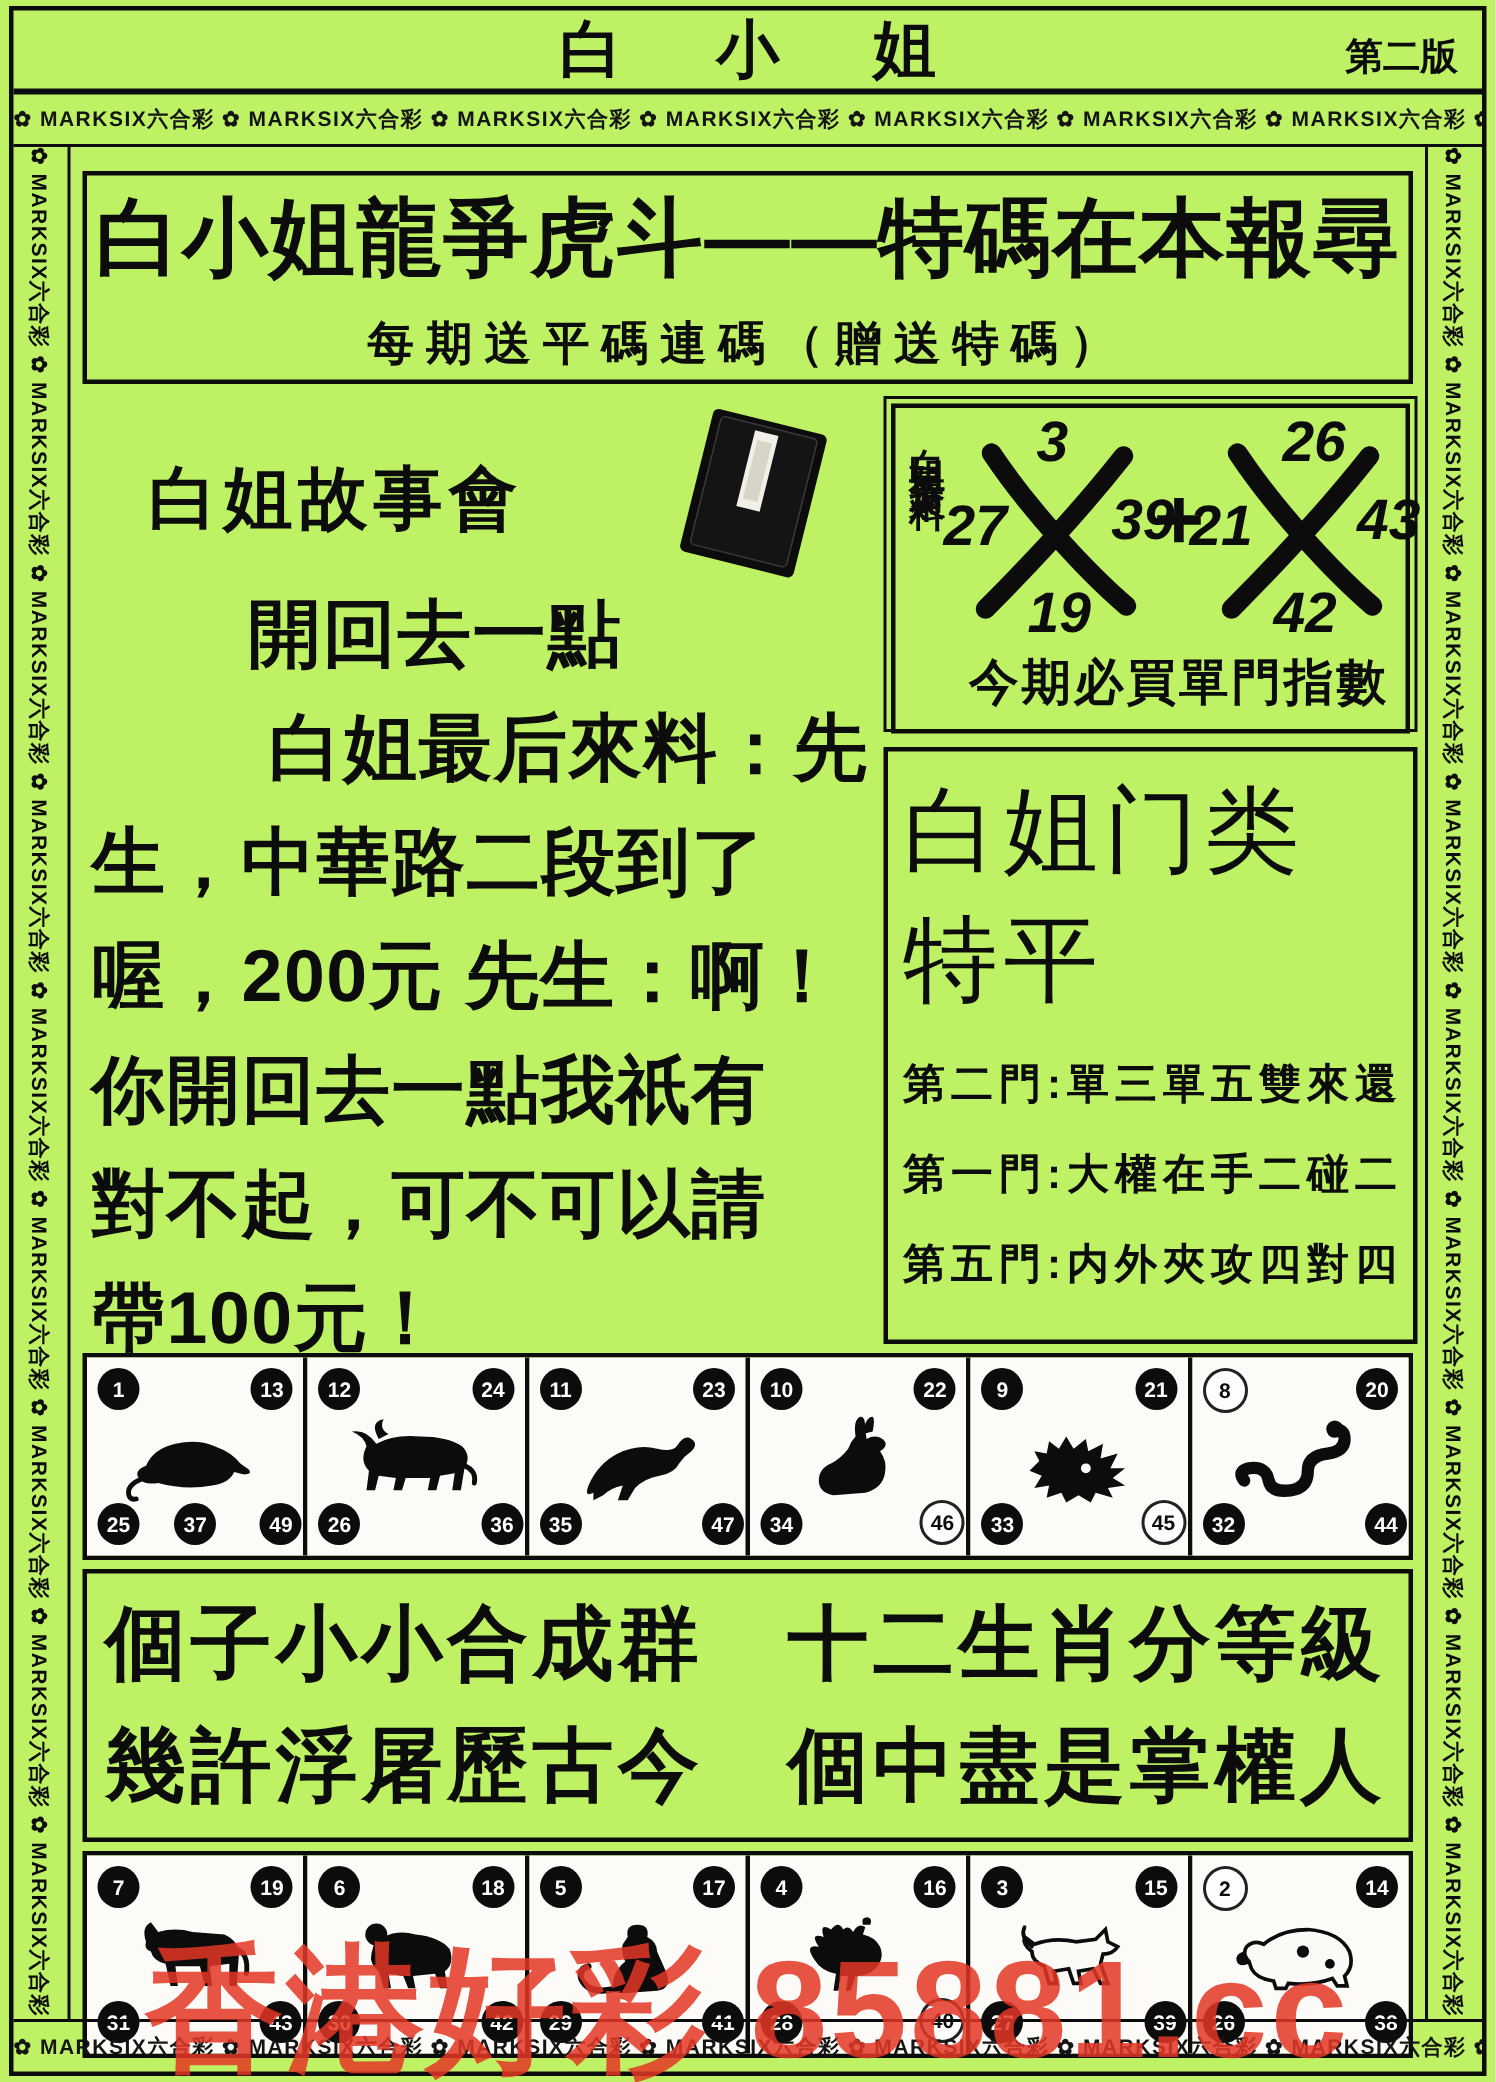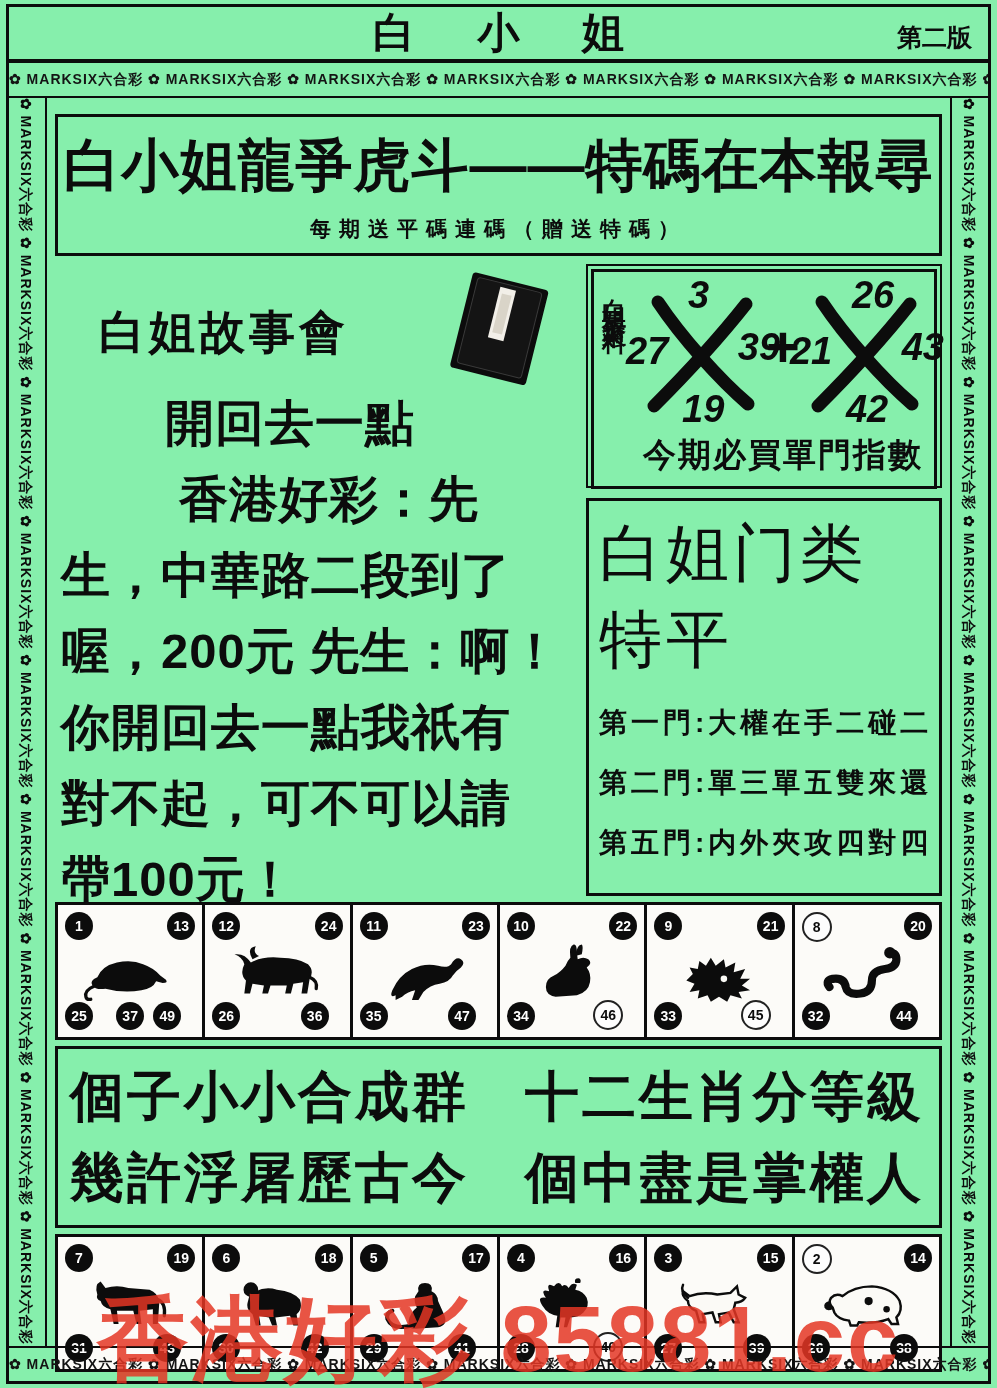--- a/index.html
+++ b/index.html
@@ -1,16 +1,16 @@
 <!DOCTYPE html>
 <html><head>
 <meta charset="utf-8">
 <style>
   html,body{margin:0;padding:0;background:#e9e7e2;}
-  .page{position:relative;width:997px;height:1388px;background:#86efac;margin:0 auto;
+  .page{position:relative;width:997px;height:1388px;background:#bef264;margin:0 auto;
         font-family:"Liberation Sans",sans-serif;color:#0c0c0c;overflow:hidden;}
   .outer-frame{position:absolute;left:6px;top:4px;right:6px;bottom:4px;border:3px solid #0c0c0c;}
   
   .masthead{position:absolute;left:9px;top:7px;right:9px;height:52px;border-bottom:4px solid #0c0c0c;
             display:flex;align-items:center;justify-content:center;}
   .masthead-title{font-family:"Liberation Serif",serif;font-size:42px;font-weight:700;letter-spacing:26px;text-indent:26px;}
   .edition{position:absolute;right:16px;top:14px;font-family:"Liberation Serif",serif;font-size:25px;font-weight:600;}
   
   .hstrip{position:absolute;left:9px;right:9px;height:33px;overflow:hidden;white-space:nowrap;
           font-size:14px;font-weight:700;letter-spacing:1px;line-height:33px;color:#141414;}
@@ -18,21 +18,21 @@
   .hstrip.bottom{bottom:7px;border-top:2px solid #0c0c0c;}
   .vstrip{position:absolute;top:98px;bottom:42px;width:36px;overflow:hidden;}
   .vstrip.left{left:9px;border-right:2px solid #0c0c0c;}
   .vstrip.right{right:9px;border-left:2px solid #0c0c0c;}
   .vstrip-inner{position:absolute;top:0;left:34px;width:1260px;height:34px;transform:rotate(90deg);
                 transform-origin:0 0;white-space:nowrap;font-size:14px;font-weight:700;letter-spacing:1px;line-height:34px;}
   
   .main{position:absolute;left:47px;top:98px;right:47px;bottom:42px;padding:16px 8px;}
   .headline-box{border:3px solid #0c0c0c;height:136px;display:flex;flex-direction:column;align-items:center;justify-content:center;}
   .headline{font-size:57px;font-weight:900;letter-spacing:1px;white-space:nowrap;}
-  .subheadline{font-size:21px;font-weight:900;letter-spacing:8px;margin-top:10px;}
+  .subheadline{font-size:31px;font-weight:900;letter-spacing:8px;margin-top:10px;}
   .cols{display:flex;margin-top:8px;height:632px;}
   .story-col{flex:1;padding:4px 10px 0 6px;position:relative;}
   .story-head{display:flex;align-items:flex-start;gap:30px;}
   .story-title{font-size:46px;font-weight:900;letter-spacing:4px;margin:34px 0 6px 38px;}
   .book{margin-left:auto;margin-right:28px;margin-top:6px;transform:rotate(14deg);}
   .story-lines{font-size:49px;font-weight:700;line-height:1.55;letter-spacing:1px;white-space:nowrap;}
   .story-lines .ind1{margin-left:104px;}
   .story-lines .ind2{margin-left:118px;}
   .right-col{width:356px;display:flex;flex-direction:column;}
   
@@ -59,21 +59,21 @@
   .door-text{font-size:28px;letter-spacing:4px;white-space:nowrap;font-weight:700;}
   
   .zrow{display:flex;border:3px solid #0c0c0c;height:132px;margin-top:6px;}
   .tile{flex:1;position:relative;border-right:3px solid #0c0c0c;background:#fcfbf8;}
   .tile:last-child{border-right:none;}
   .badge{position:absolute;width:28px;height:28px;border-radius:50%;display:flex;align-items:center;
          justify-content:center;font-size:14px;font-weight:700;}
   .badge.dark{background:#0c0c0c;color:#fff;}
   .badge.light{background:#fdfdfd;color:#0c0c0c;border:2px solid #222;width:26px;height:26px;}
   .badge.tl{left:7px;top:7px;} .badge.tr{right:7px;top:7px;}
-  .badge.bl{left:7px;bottom:7px;} .badge.br{right:21px;bottom:7px;}
+  .badge.bl{left:7px;bottom:7px;} .badge.br{right:1px;bottom:7px;}
   .badge.bc{left:50%;transform:translateX(-50%);bottom:7px;}
   .animal{position:absolute;left:50%;top:50%;transform:translate(-50%,-46%);width:98px;height:74px;}
   
   .verse{border:3px solid #0c0c0c;height:176px;margin-top:6px;display:flex;flex-direction:column;
          justify-content:center;padding-left:12px;}
   .verse-line{font-size:54px;font-weight:900;white-space:nowrap;letter-spacing:3px;line-height:1.5;}
   .verse-line .gap{display:inline-block;width:56px;}
   
   .watermark{position:absolute;left:0;right:0;top:1278px;text-align:center;font-size:92px;font-weight:700;
              color:rgba(228,54,36,0.85);letter-spacing:2px;white-space:nowrap;z-index:40;}
@@ -113,21 +113,21 @@
           <div class="story-title">白姐故事會</div>
           <svg class="book" width="96" height="112" viewBox="0 0 96 112">
             <rect x="8" y="6" width="78" height="98" rx="4" fill="#0c0c0c"></rect>
             <rect x="14" y="10" width="66" height="88" rx="3" fill="#141414" stroke="#3a3a3a"></rect>
             <rect x="38" y="14" width="16" height="52" fill="#f2efe8"></rect>
             <rect x="41" y="20" width="10" height="40" fill="#d9d4c8"></rect>
           </svg>
         </div>
         <div class="story-lines">
           <div class="ind1">開回去一點</div>
-          <div class="ind2">香港好彩：先</div>
+          <div class="ind2">白姐最后來料：先</div>
           <div>生，中華路二段到了</div>
           <div>喔，200元 先生：啊！</div>
           <div>你開回去一點我祇有</div>
           <div>對不起，可不可以請</div>
           <div>帶100元！</div>
         </div>
       </div>
 
       <div class="right-col">
         <div class="tips-box">
@@ -158,26 +158,26 @@
                 </div>
               </div>
               <div class="tips-caption">今期必買單門指數</div>
             </div>
           </div>
         </div>
 
         <div class="doors-box">
           <div class="doors-title">白姐门类特平</div>
           <div class="door-row">
+            <span class="door-label">第二門:</span>
+            <span class="door-text">單三單五雙來還</span>
+          </div>
+          <div class="door-row">
             <span class="door-label">第一門:</span>
             <span class="door-text">大權在手二碰二</span>
-          </div>
-          <div class="door-row">
-            <span class="door-label">第二門:</span>
-            <span class="door-text">單三單五雙來還</span>
           </div>
           <div class="door-row">
             <span class="door-label">第五門:</span>
             <span class="door-text">内外夾攻四對四</span>
           </div>
         </div>
       </div>
     </div>
 
     <div class="zrow">

